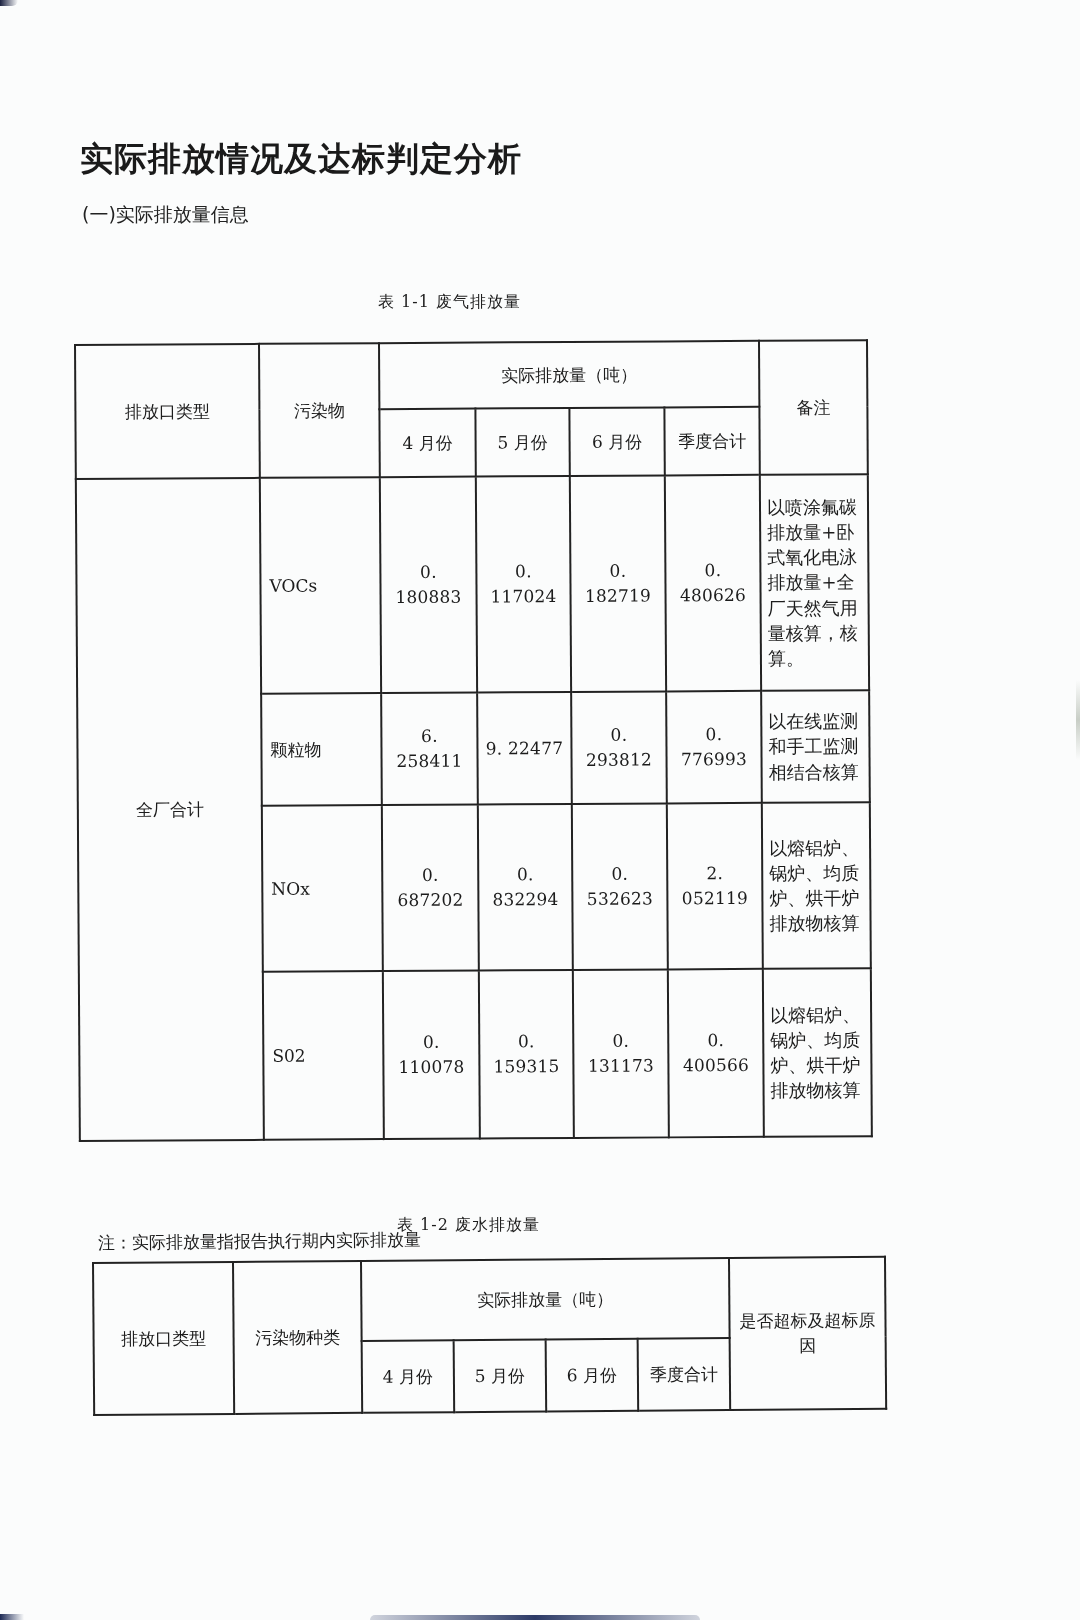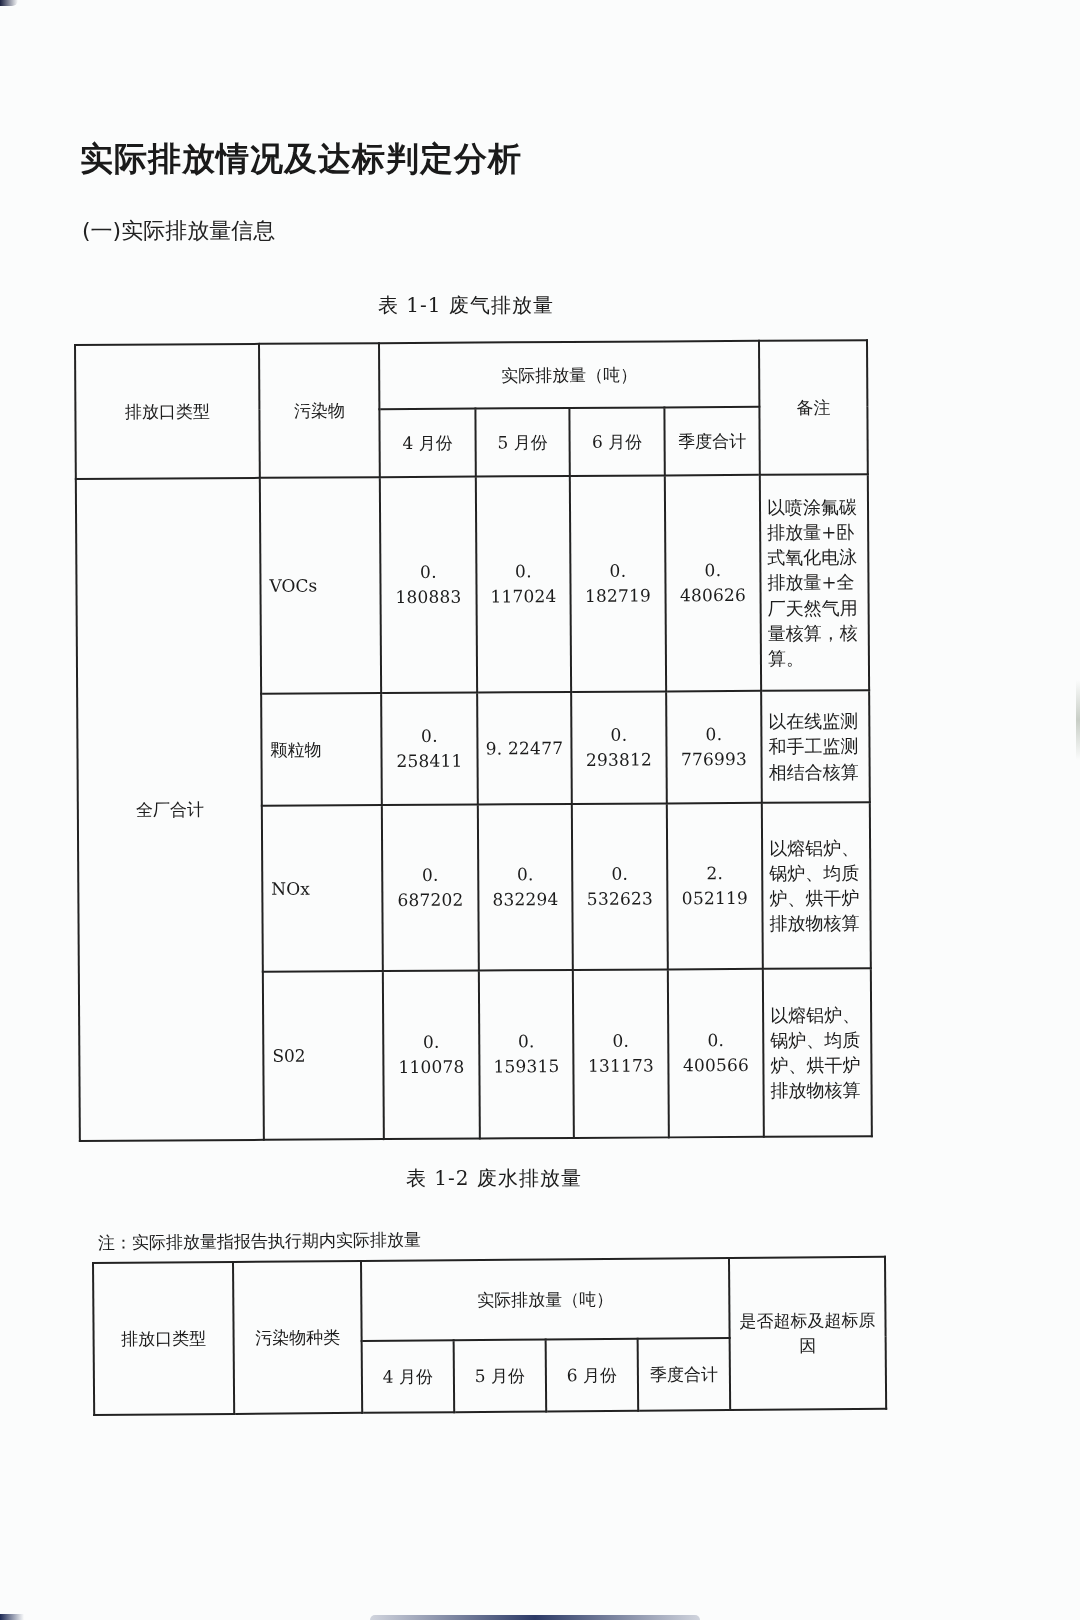--- a/index.html
+++ b/index.html
@@ -26,26 +26,26 @@
   .right-edge {
     position: absolute; right: 0; top: 680px; width: 4px; height: 80px;
     background: linear-gradient(180deg, rgba(150,160,150,0), #c8cec6, rgba(150,160,150,0));
   }
   .h1 {
     position: absolute; left: 80px; top: 137px;
     font-family: "DejaVu Sans", "Liberation Sans", sans-serif;
     font-size: 33px; font-weight: bold; letter-spacing: 1px; color: #1a1a1a; text-align: right;
   }
   .h2 {
-    position: absolute; left: 82px; top: 216px;
+    position: absolute; left: 82px; top: 202px;
     font-family: "DejaVu Sans", "Liberation Sans", sans-serif;
-    font-size: 22px; color: #222;
+    font-size: 19px; color: #222;
   }
   .caption {
-    position: absolute; font-size: 20px; letter-spacing: 1px; color: #1c1c1c;
+    position: absolute; font-size: 16px; letter-spacing: 1px; color: #1c1c1c;
   }
   .note {
     position: absolute; left: 98px; top: 1230px; font-size: 17px; transform: rotate(-0.6deg);
   }
   table.doc {
     position: absolute; border-collapse: collapse; table-layout: fixed;
     font-size: 17px;
   }
   table.doc td {
     border: 2px solid #222; text-align: center; vertical-align: middle;
@@ -95,21 +95,21 @@
     <td rowspan="4">全厂合计</td>
     <td class="left">VOCs</td>
     <td class="num">0. 180883</td>
     <td class="num">0. 117024</td>
     <td class="num">0. 182719</td>
     <td class="num">0. 480626</td>
     <td class="remark">以喷涂氟碳排放量+卧式氧化电泳排放量+全厂天然气用量核算，核算。</td>
   </tr>
   <tr style="height:112px">
     <td class="left">颗粒物</td>
-    <td class="num">0. 258411</td>
+    <td class="num">6. 258411</td>
     <td class="num">9. 22477</td>
     <td class="num">0. 293812</td>
     <td class="num">0. 776993</td>
     <td class="remark">以在线监测和手工监测相结合核算</td>
   </tr>
   <tr style="height:166px">
     <td class="left">NOx</td>
     <td class="num">0. 687202</td>
     <td class="num">0. 832294</td>
     <td class="num">0. 532623</td>
@@ -120,21 +120,21 @@
     <td class="left">S02</td>
     <td class="num">0. 110078</td>
     <td class="num">0. 159315</td>
     <td class="num">0. 131173</td>
     <td class="num">0. 400566</td>
     <td class="remark">以熔铝炉、锅炉、均质炉、烘干炉排放物核算</td>
   </tr>
 </tbody>
   </table>
 
-<div class="caption" style="left:397px; top:1165px;margin-left:9px;">表 1-2  废水排放量</div>
+<div class="caption" style="left:397px; top:1215px;">表 1-2  废水排放量</div>
 <div class="note">注：实际排放量指报告执行期内实际排放量</div>
 
 <table class="doc t2">
   <colgroup>
     <col style="width:140px">
       <col style="width:128px">
       <col style="width:92px">
       <col style="width:92px">
       <col style="width:92px">
       <col style="width:92px">

